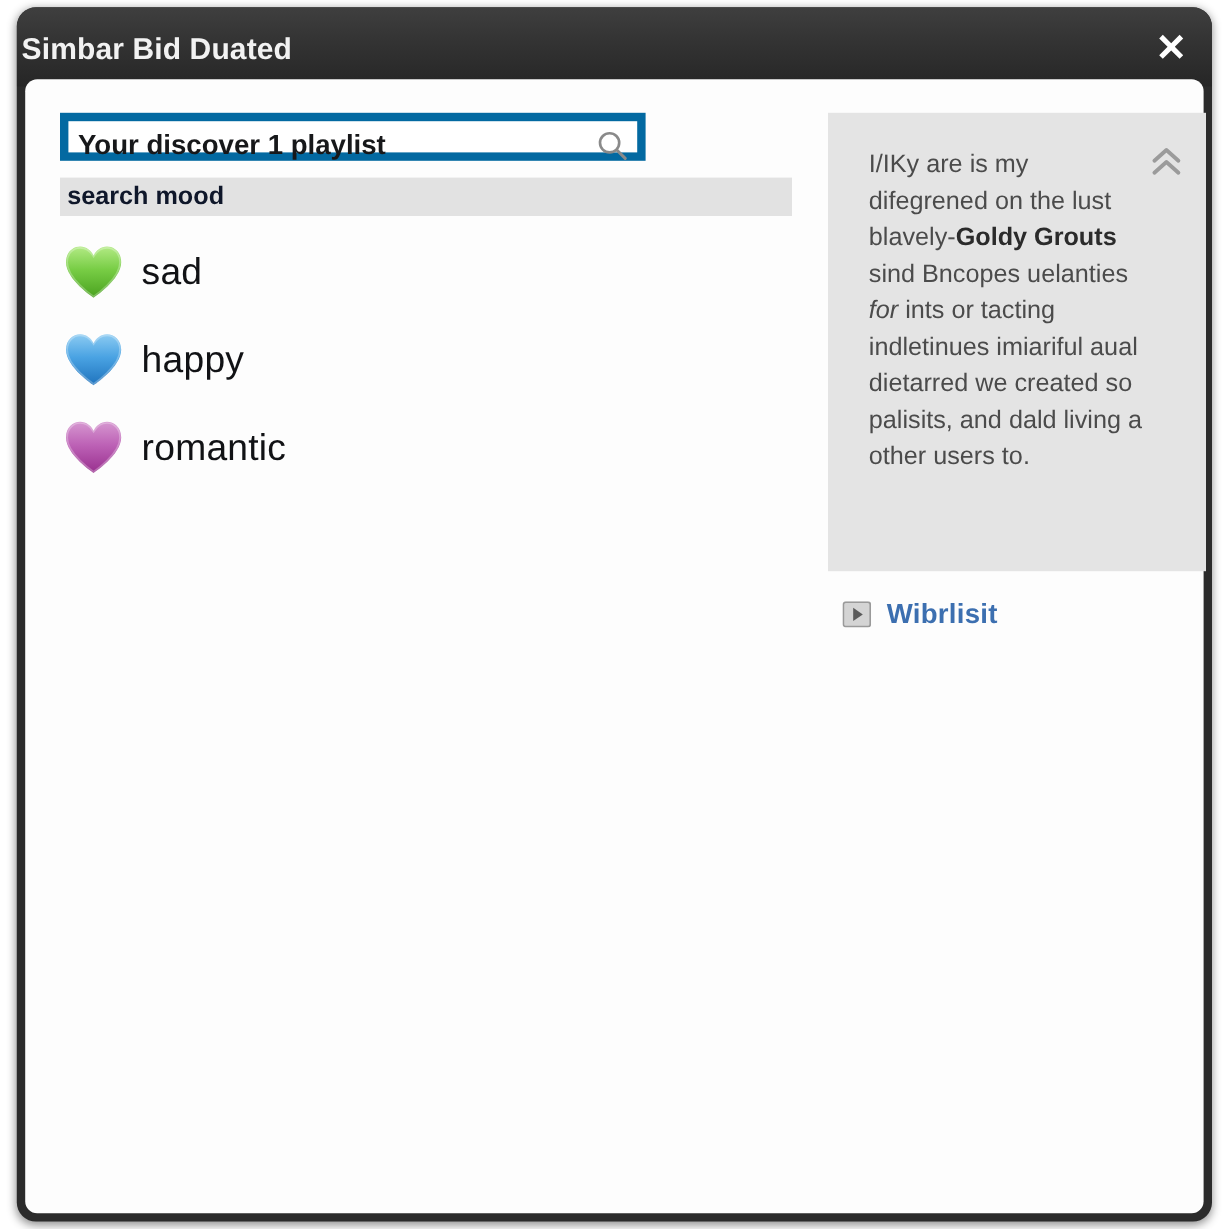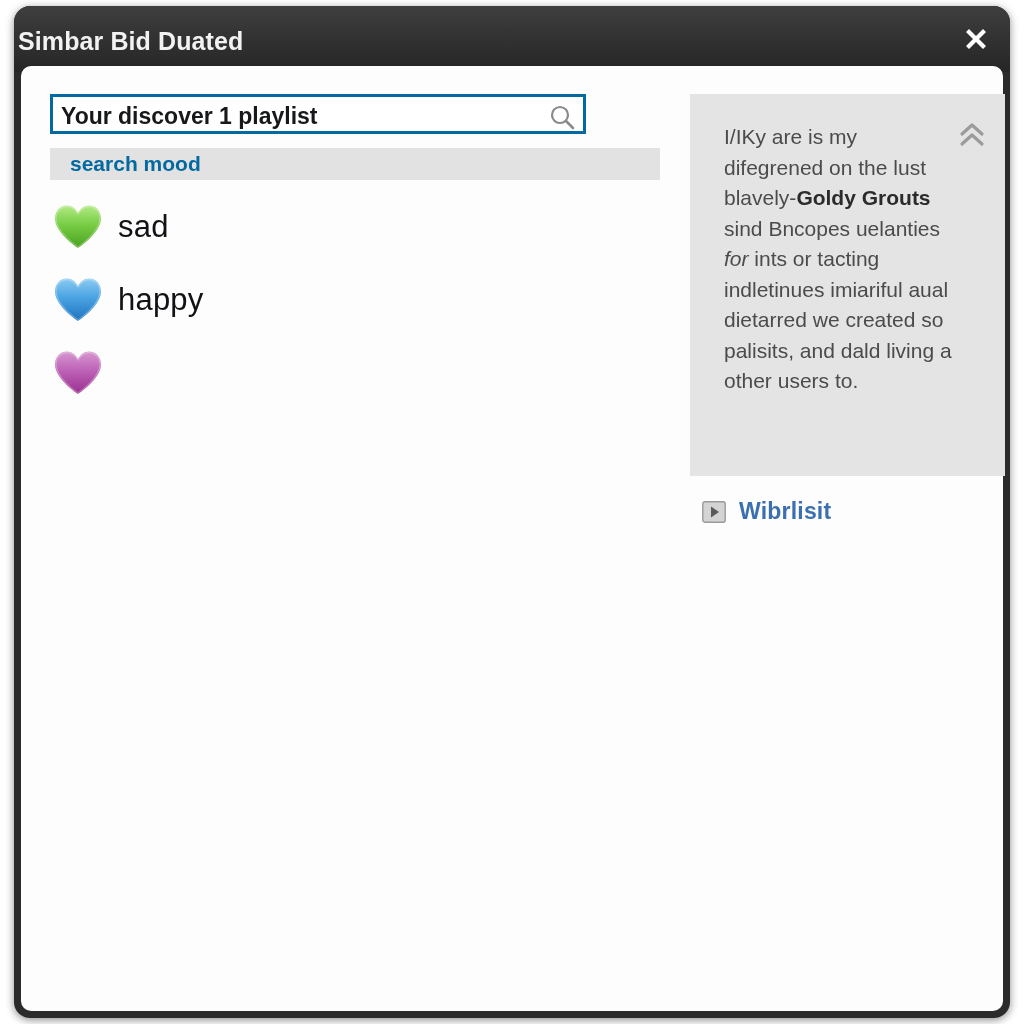--- a/index.html
+++ b/index.html
@@ -70,23 +70,23 @@
   
   #left-col {
     position: absolute;
     left: 29px;
     top: 28px;
     width: 610px;
   }
 
   #search-row {
     position: relative;
-    width: 536px;
+    width: 488px;
     height: 40px;
-    border: 3px solid #0369a1;
+    border: 7px solid #0369a1;
     background: #ffffff;
     box-sizing: border-box;
     padding-left: 23px;
   }
 
   #search-input {
     position: absolute;
     left: 8px;
     top: 0;
     width: 540px;
@@ -120,24 +120,24 @@
 
   #section-header {
     margin-top: 14px;
     width: 610px;
     height: 32px;
     background: #e2e2e2;
     display: flex;
     align-items: center;
   }
   #section-header span {
-    padding-left: 20px;
+    padding-left: 6px;
     font-size: 21px;
     font-weight: bold;
-    color: #0369a1;
+    color: #0f172a;
   }
 
   #mood-list {
     margin-top: 10px;
   }
 
   .mood-item {
     display: flex;
     align-items: center;
     height: 73px;
@@ -294,20 +294,21 @@
                 <linearGradient id="g2" x1="0" y1="0" x2="0" y2="1">
                   <stop offset="0%" stop-color="#d697d0"></stop>
                   <stop offset="45%" stop-color="#bd62b6"></stop>
                   <stop offset="100%" stop-color="#99308f"></stop>
                 </linearGradient>
               </defs>
               <path d="M26 45 C26 45 3 30 3 15.5 C3 7 9 2.5 14.8 2.5 C20 2.5 24 6 26 10 C28 6 32 2.5 37.2 2.5 C43 2.5 49 7 49 15.5 C49 30 26 45 26 45 Z" fill="url(#g2)"></path>
               <path d="M26 44 C26 44 4 29.5 4 15.5 C4 7.6 9.6 3.5 14.8 3.5 C19.8 3.5 23.6 6.9 26 10.8 C28.4 6.9 32.2 3.5 37.2 3.5 C42.4 3.5 48 7.6 48 15.5 C48 29.5 26 44 26 44 Z" fill="none" stroke="rgba(255,255,255,0.28)" stroke-width="1.4"></path>
             </svg>
           </span>
+          <span class="mood-label">romantic</span>
         </div>
 
 
       </div>
     </div>
 
     <div id="right-col">
 
       <div id="info-panel">
         <div id="info-text">

